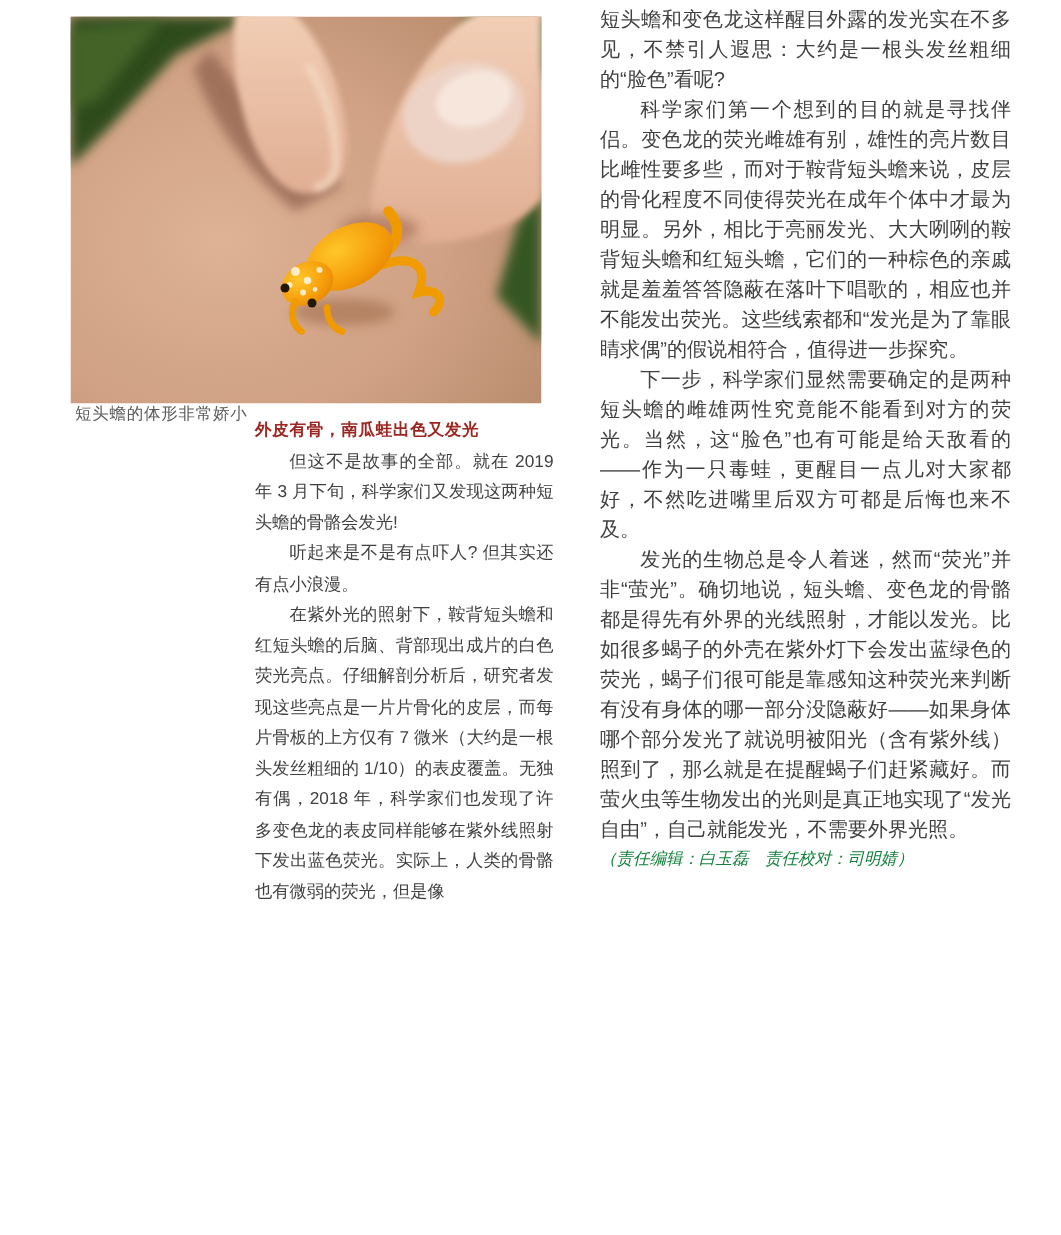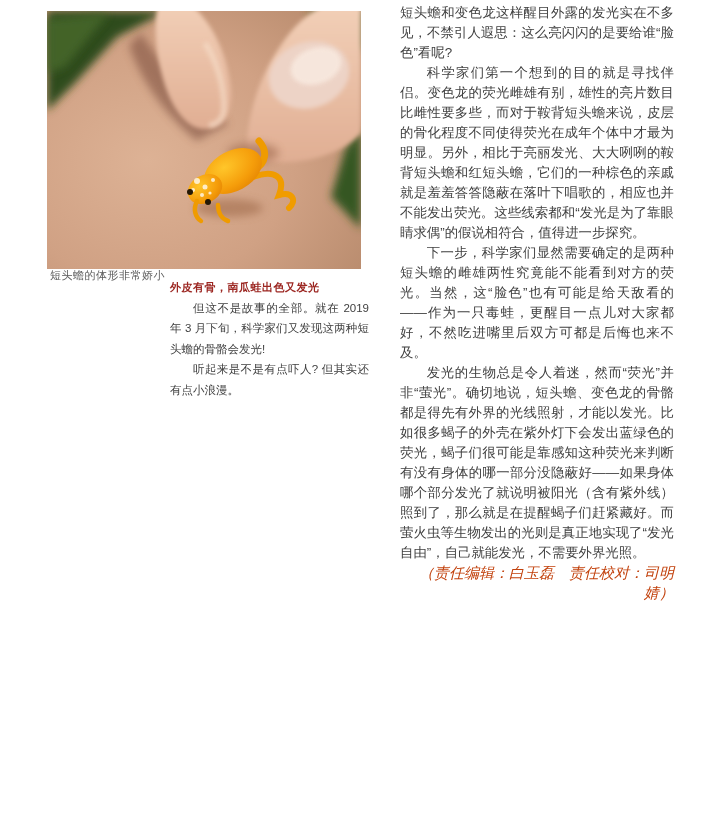--- a/index.html
+++ b/index.html
@@ -24,23 +24,23 @@
     position:absolute; left:400px; top:3px; width:274px;
     font-size:13.4px; line-height:20px; text-align:justify;
   }
   .col-right p { margin:0; }
   .indent { text-indent:2em; }
   .heading {
     font-size:11px; font-weight:bold; color:#9c2722;
     margin:17px 0 11px 0; text-indent:0; letter-spacing:0.5px;
   }
   .editors {
-    margin-top:1px; color:#c2410c;
+    margin-top:1px; color:#15803d;
     font-family:"Liberation Serif","DejaVu Serif",serif;
-    font-size:15px; font-style:italic; text-align:right;
+    font-size:11px; font-style:italic; text-align:left;
   }
 </style>
 </head>
 <body>
 
 <div class="page">
 
   <svg class="photo" viewBox="0 0 314 258" preserveAspectRatio="none" role="img">
     <defs>
       <radialGradient id="gSkin" cx="32%" cy="58%" r="85%">
@@ -109,23 +109,24 @@
       <path d="M171,194 C171,202 175,208 181,210" stroke="#ef9b00" stroke-width="4.5" fill="none" stroke-linecap="round"></path>
     </g>
   </svg>
 
   <div class="caption">短头蟾的体形非常娇小</div>
 
   <div class="col-left">
     <p class="heading">外皮有骨，南瓜蛙出色又发光</p>
     <p class="indent">但这不是故事的全部。就在 2019 年 3 月下旬，科学家们又发现这两种短头蟾的骨骼会发光!</p>
     <p class="indent">听起来是不是有点吓人? 但其实还有点小浪漫。</p>
+    <p class="indent">在紫外光的照射下，鞍背短头蟾和红短头蟾的后脑、背部现出成片的白色荧光亮点。仔细解剖分析后，研究者发现这些亮点是一片片骨化的皮层，而每片骨板的上方仅有 7 微米（大约是一根头发丝粗细的 1/10）的表皮覆盖。无独有偶，2018 年，科学家们也发现了许多变色龙的表皮同样能够在紫外线照射下发出蓝色荧光。实际上，人类的骨骼也有微弱的荧光，但是像</p>
   </div>
 
   <div class="col-right">
-    <p>短头蟾和变色龙这样醒目外露的发光实在不多见，不禁引人遐思：这么亮闪闪的是要给谁“脸色”看呢?</p>
+    <p>短头蟾和变色龙这样醒目外露的发光实在不多见，不禁引人遐思：大约是一根头发丝粗细的“脸色”看呢?</p>
     <p class="indent">科学家们第一个想到的目的就是寻找伴侣。变色龙的荧光雌雄有别，雄性的亮片数目比雌性要多些，而对于鞍背短头蟾来说，皮层的骨化程度不同使得荧光在成年个体中才最为明显。另外，相比于亮丽发光、大大咧咧的鞍背短头蟾和红短头蟾，它们的一种棕色的亲戚就是羞羞答答隐蔽在落叶下唱歌的，相应也并不能发出荧光。这些线索都和“发光是为了靠眼睛求偶”的假说相符合，值得进一步探究。</p>
     <p class="indent">下一步，科学家们显然需要确定的是两种短头蟾的雌雄两性究竟能不能看到对方的荧光。当然，这“脸色”也有可能是给天敌看的——作为一只毒蛙，更醒目一点儿对大家都好，不然吃进嘴里后双方可都是后悔也来不及。</p>
     <p class="indent">发光的生物总是令人着迷，然而“荧光”并非“萤光”。确切地说，短头蟾、变色龙的骨骼都是得先有外界的光线照射，才能以发光。比如很多蝎子的外壳在紫外灯下会发出蓝绿色的荧光，蝎子们很可能是靠感知这种荧光来判断有没有身体的哪一部分没隐蔽好——如果身体哪个部分发光了就说明被阳光（含有紫外线）照到了，那么就是在提醒蝎子们赶紧藏好。而萤火虫等生物发出的光则是真正地实现了“发光自由”，自己就能发光，不需要外界光照。</p>
     <p class="editors">（责任编辑：白玉磊　责任校对：司明婧）</p>
   </div>
 
 </div>
 
 </body></html>

